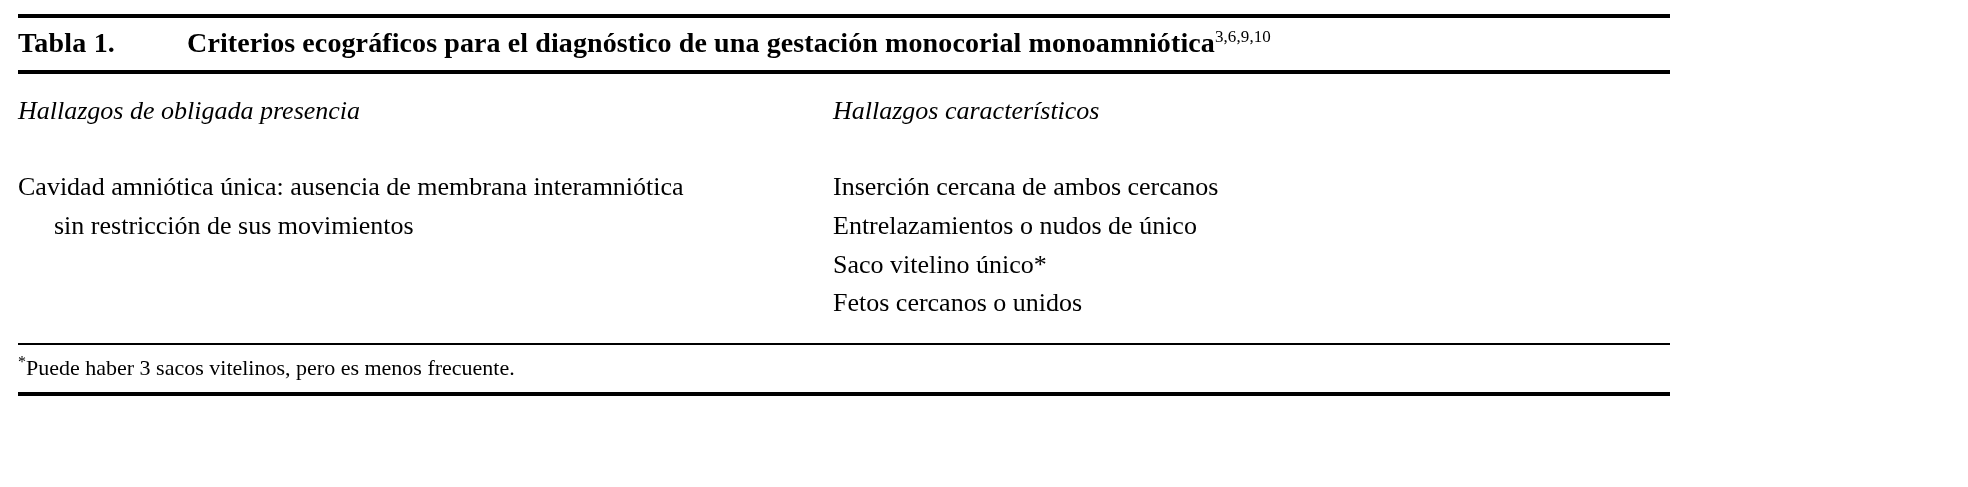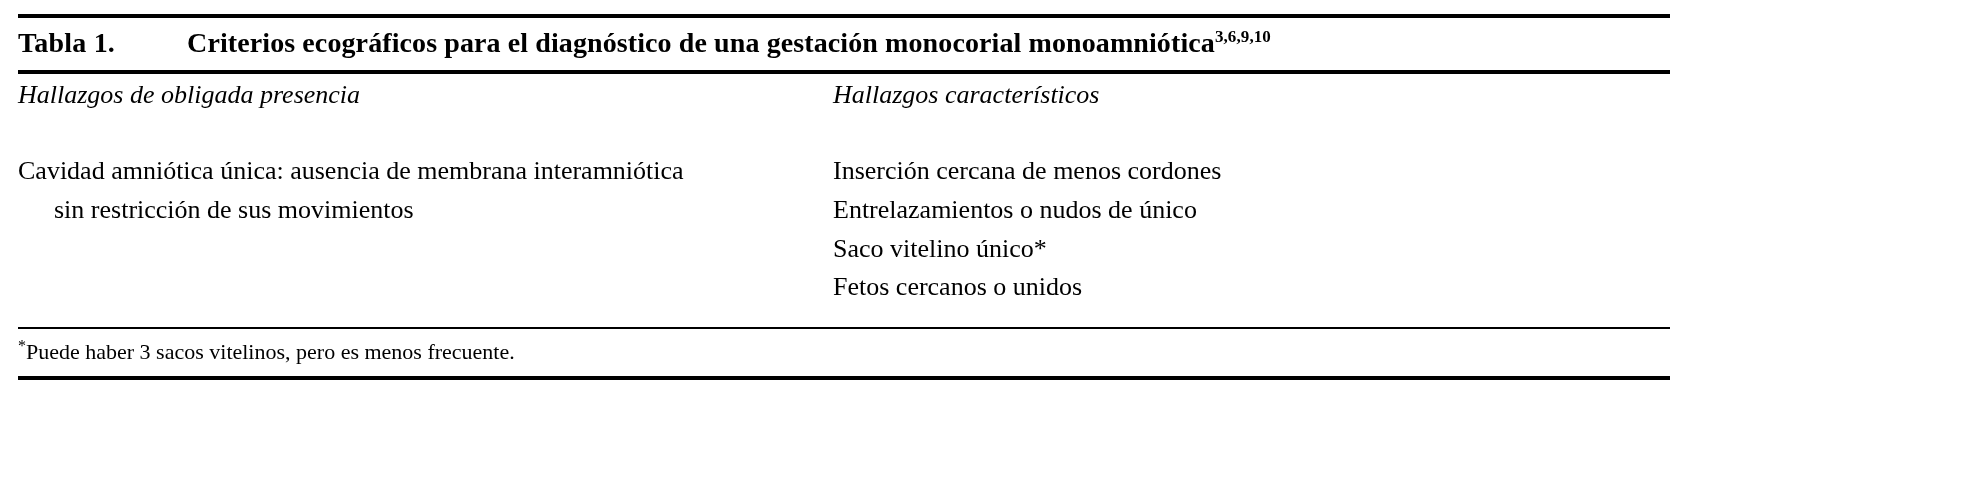--- a/index.html
+++ b/index.html
@@ -49,29 +49,29 @@
     white-space: nowrap;
   }
   .caption-title {
     font-weight: bold;
     font-size: 28px;
     margin-left: 72px;
     letter-spacing: .1px;
   }
   .caption-title sup {
     font-size: 17px;
-    font-weight: bold;
+    font-weight: normal;
     vertical-align: super;
     line-height: 0;
     text-align: center;
   }
 
   
   .tbody {
-    padding-top: 6px;
+    padding-top: 22px;
     padding-bottom: 18px;
   }
   .cols {
     display: flex;
     align-items: flex-start;
   }
   .col-left {
     width: 815px;
     flex: 0 0 815px;
   }
@@ -132,21 +132,21 @@
         <div class="col-head">Hallazgos de obligada presencia</div>
         <ul class="items">
           <li>Cavidad amniótica única: ausencia de membrana interamniótica</li>
           <li><span class="cont">sin restricción de sus movimientos</span></li>
         </ul>
       </div>
 
       <div class="col-right">
         <div class="col-head">Hallazgos característicos</div>
         <ul class="items">
-          <li>Inserción cercana de menos cordones</li>
+          <li>Inserción cercana de ambos cercanos</li>
           <li>Entrelazamientos o nudos de único</li>
           <li>Saco vitelino único*</li>
           <li>Fetos cercanos o unidos</li>
         </ul>
       </div>
 
     </div>
   </div>
 
   <div class="rule-body"></div>

